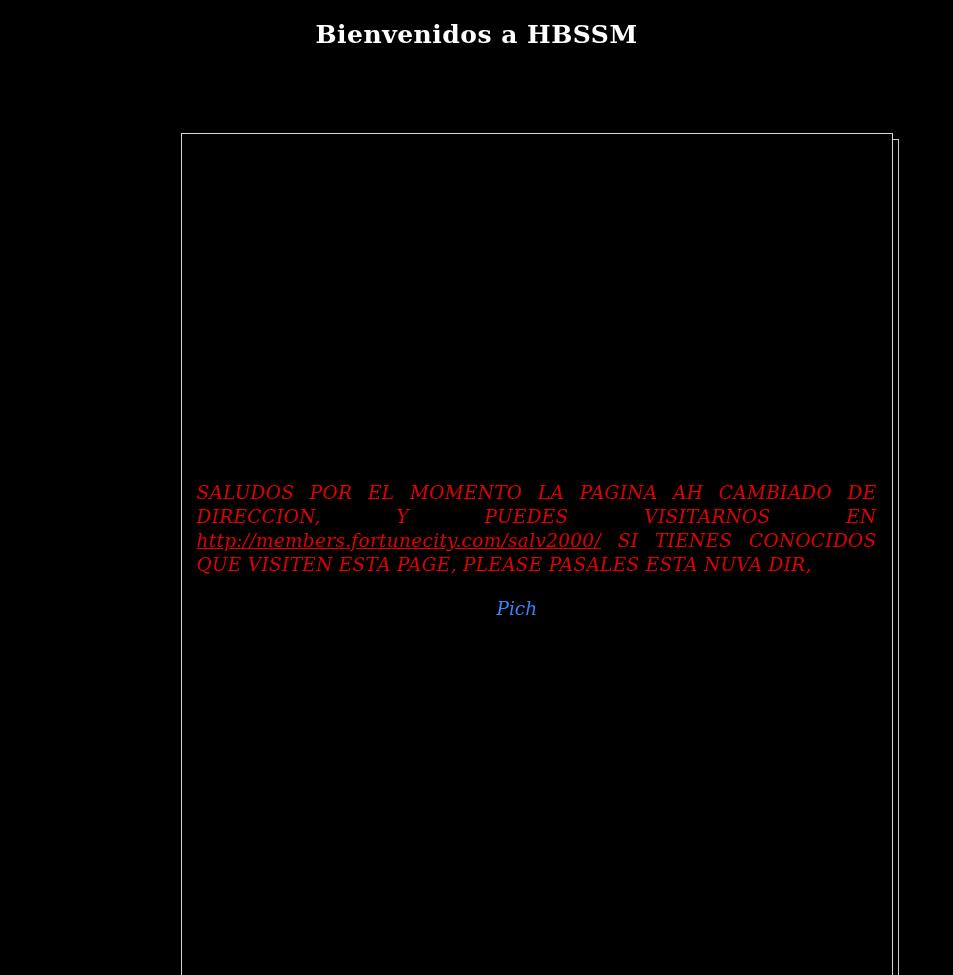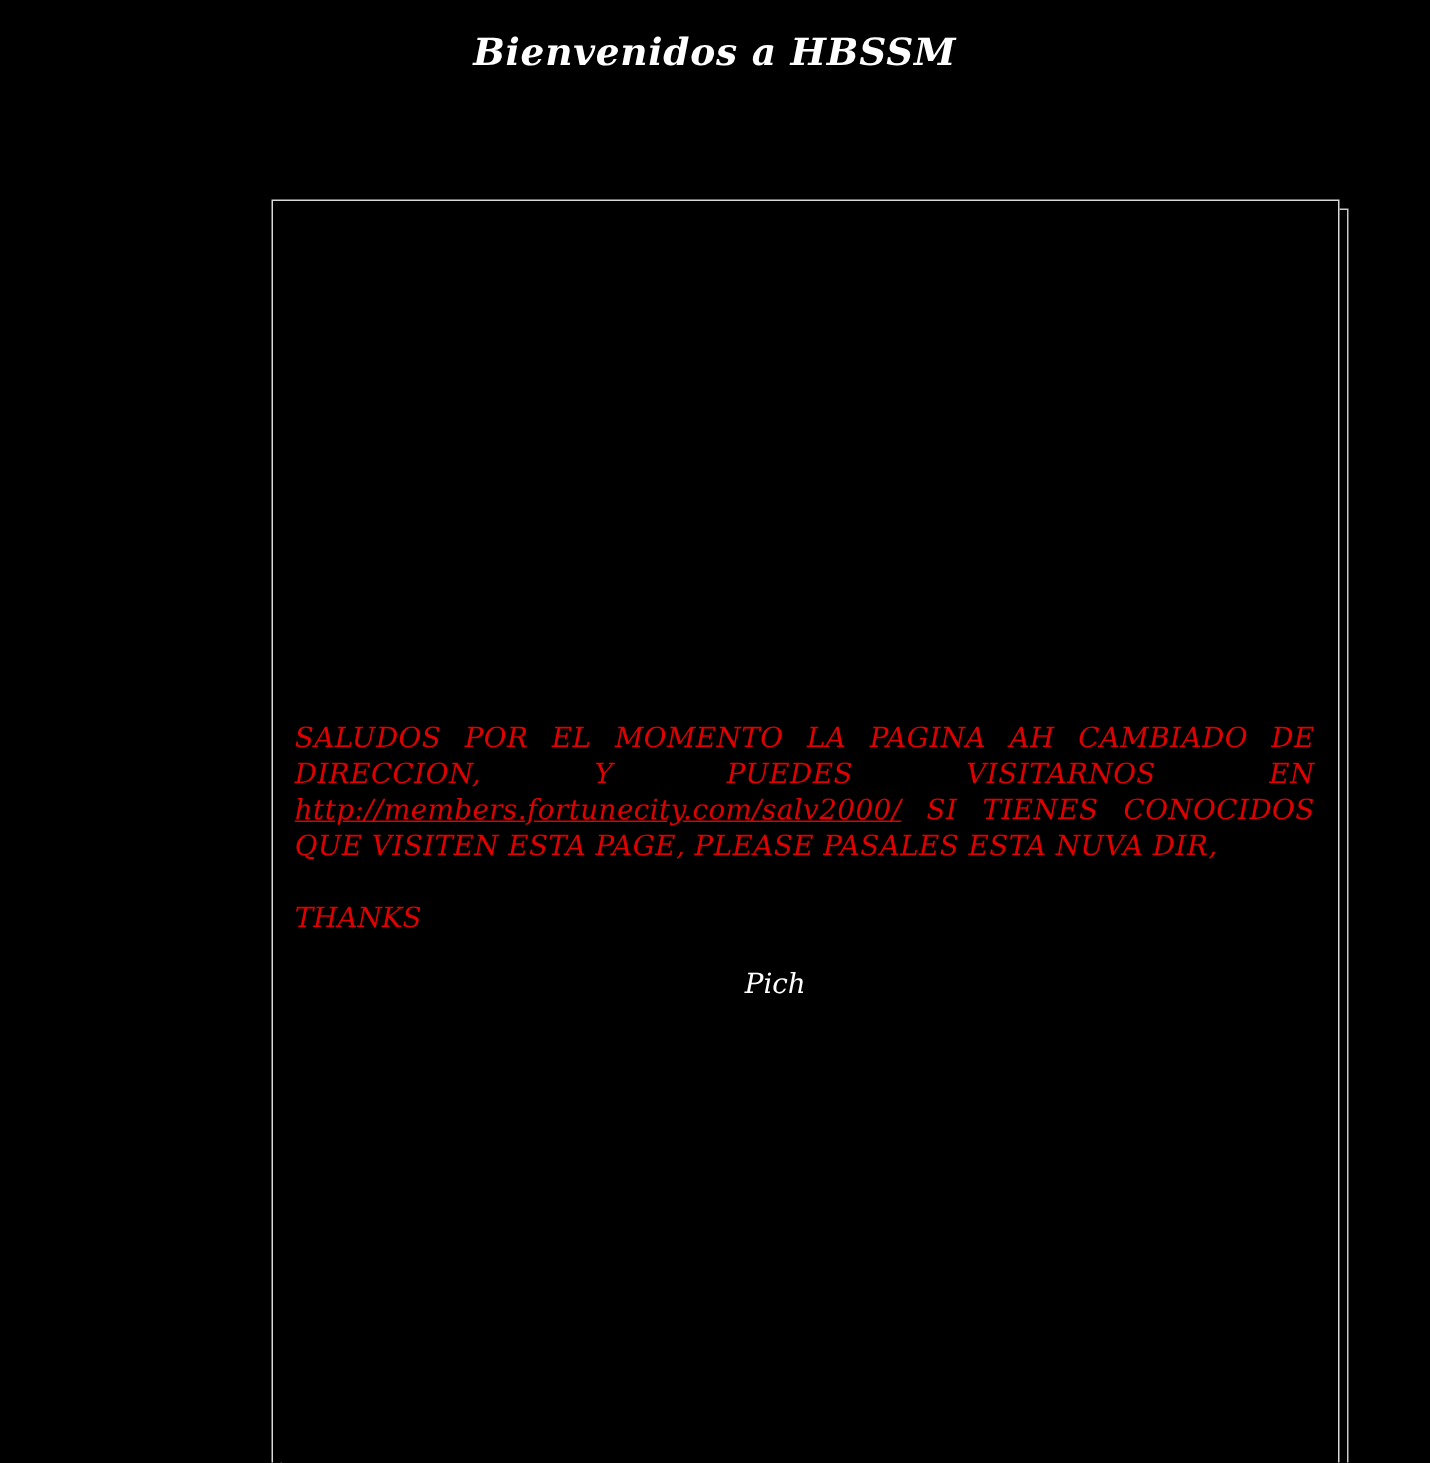--- a/index.html
+++ b/index.html
@@ -12,21 +12,20 @@
     height: 975px;
     overflow: hidden;
     font-family: "DejaVu Serif", serif;
     color: #ffffff;
   }
 
   .page-title {
     text-align: center;
     color: #ffffff;
     font-family: "DejaVu Serif", serif;
-    font-style: italic;
     font-weight: bold;
     font-size: 25px;
     letter-spacing: 0.5px;
     padding-top: 20px;
     padding-bottom: 14px;
     margin: 0;
   }
 
   .panel-wrap {
     position: relative;
@@ -93,39 +92,38 @@
     color: #e00000;
     font-family: "DejaVu Serif", serif;
     font-style: italic;
     font-size: 18.5px;
     line-height: 24px;
     margin: 0;
     padding-top: 24px;
   }
 
   .signature {
-    color: #ffffff;
+    color: #3b82f6;
     font-family: "DejaVu Serif", serif;
     font-style: italic;
     font-size: 18.5px;
     line-height: 24px;
     margin: 0;
     padding-top: 20px;
     padding-left: 300px;
   }
 </style>
 </head>
 <body>
 
 <h1 class="page-title">Bienvenidos a HBSSM</h1>
 
 <div class="panel-wrap">
   <div class="panel-shadow"></div>
   <div class="panel">
     <div class="panel-inner">
       <div class="message-block">
         <p class="message-text"><span>SALUDOS POR EL MOMENTO LA PAGINA AH CAMBIADO DE DIRECCION, Y PUEDES VISITARNOS EN </span><a class="link" href="#">http://members.fortunecity.com/salv2000/</a><span> SI TIENES CONOCIDOS QUE VISITEN ESTA PAGE, PLEASE PASALES ESTA NUVA DIR,</span></p>
-        <p class="thanks">THANKS</p>
         <p class="signature">Pich</p>
       </div>
     </div>
   </div>
 </div>
 
 </body></html>

